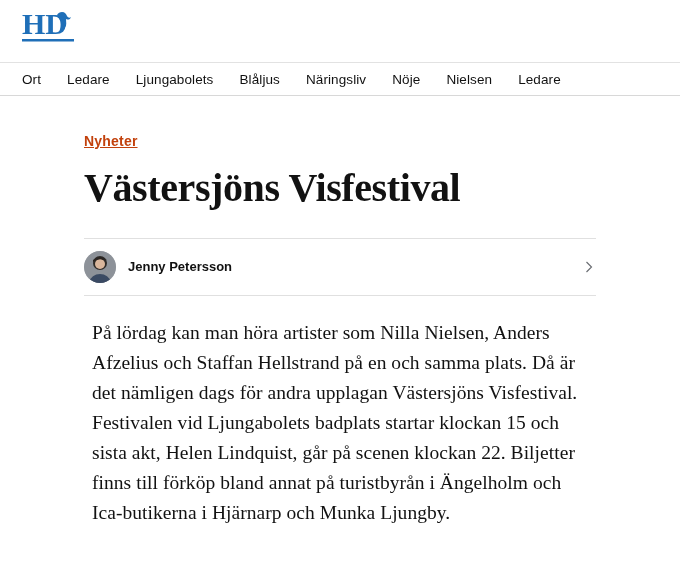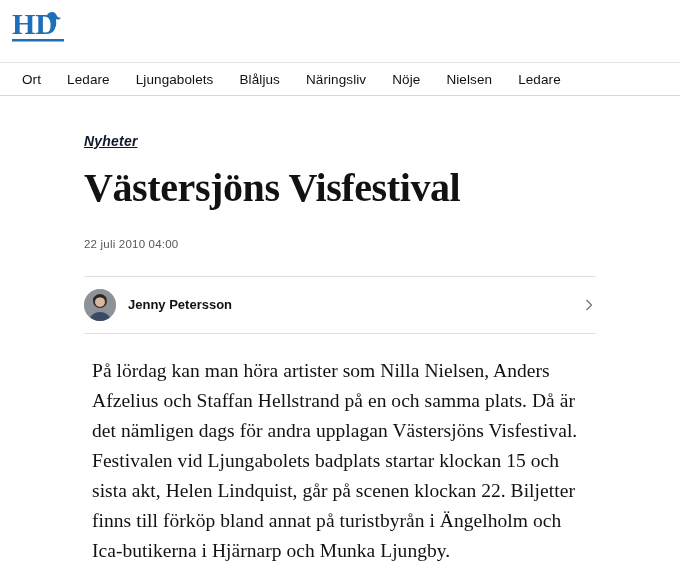--- a/index.html
+++ b/index.html
@@ -15,21 +15,21 @@
   .page {
     position: relative;
     width: 680px;
     height: 572px;
     background: #ffffff;
   }
 
   
   .masthead {
     height: 62px;
-    padding: 8px 0 0 12px;
+    padding: 8px 0 0 22px;
     display: flex;
     align-items: flex-start;
   }
   .logo {
     display: block;
     width: 56px;
     height: 42px;
     cursor: pointer;
   }
 
@@ -52,26 +52,25 @@
     white-space: nowrap;
   }
 
   
   .article {
     padding: 36px 84px 0 84px;
   }
   .kicker {
     font-size: 14px;
     font-weight: bold;
-    color: #0f172a;
+    color: #c2410c;
     letter-spacing: 0.2px;
     margin: 0 0 16px 0;
     cursor: pointer;
     display: inline-block;
-    font-style: italic;
   }
   .headline {
     font-family: "Liberation Serif", serif;
     font-size: 40px;
     line-height: 46px;
     font-weight: bold;
     color: #121212;
     margin: 0 0 27px 0;
     letter-spacing: -0.4px;
   }
@@ -156,21 +155,20 @@
     <span class="nav-item">Nielsen</span>
     <span class="nav-item">Ledare</span>
   </nav>
 
   <article class="article">
 
     <a class="kicker" href="#">Nyheter</a>
 
     <h1 class="headline">Västersjöns Visfestival</h1>
 
-    <div class="timestamp">22 juli 2010 04:00</div>
 
     <div class="byline">
       <div class="avatar">
         <svg viewBox="0 0 32 32" width="32" height="32" aria-hidden="true">
           <rect width="32" height="32" fill="#8d9299"></rect>
           <circle cx="16" cy="12" r="7" fill="#2f2b28"></circle>
           <circle cx="16" cy="13" r="5" fill="#d9b69c"></circle>
           <path d="M9 9 q7 -6 14 0 q-2 -1 -4 0 q-4 -2 -10 2 z" fill="#2a2522"></path>
           <path d="M4 32 q4 -9 12 -9 q8 0 12 9 z" fill="#3a4a63"></path>
         </svg>

